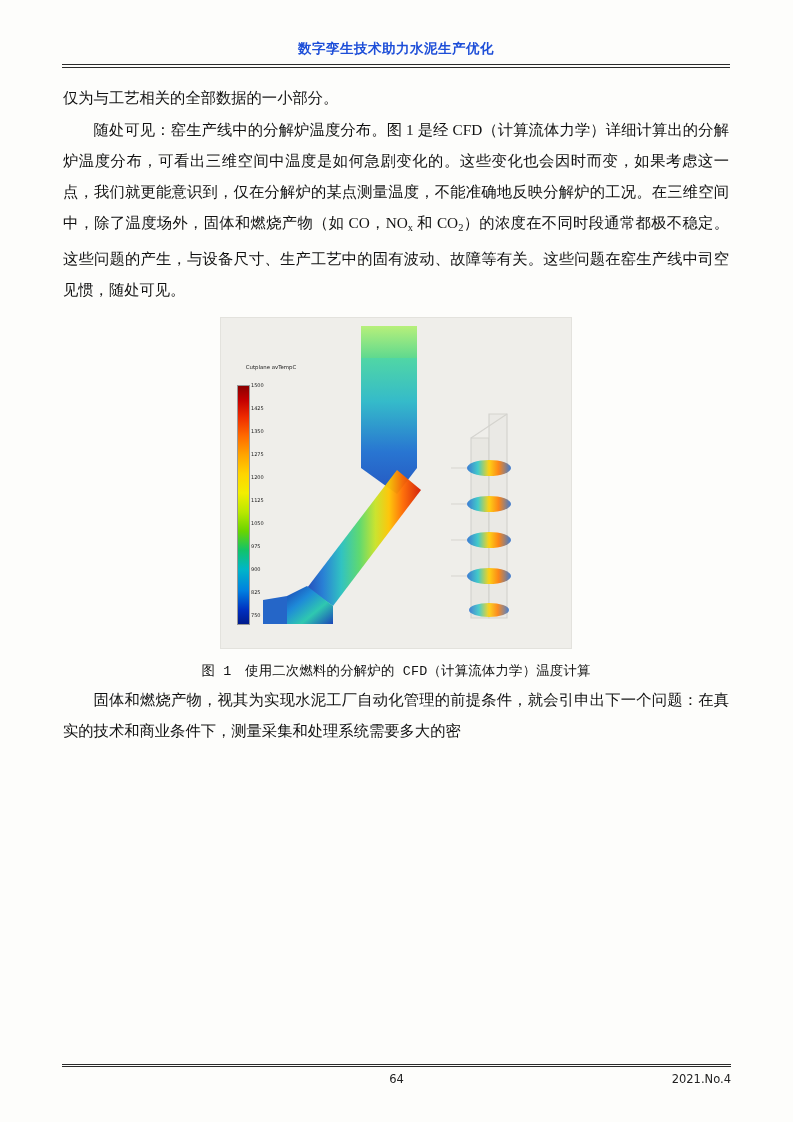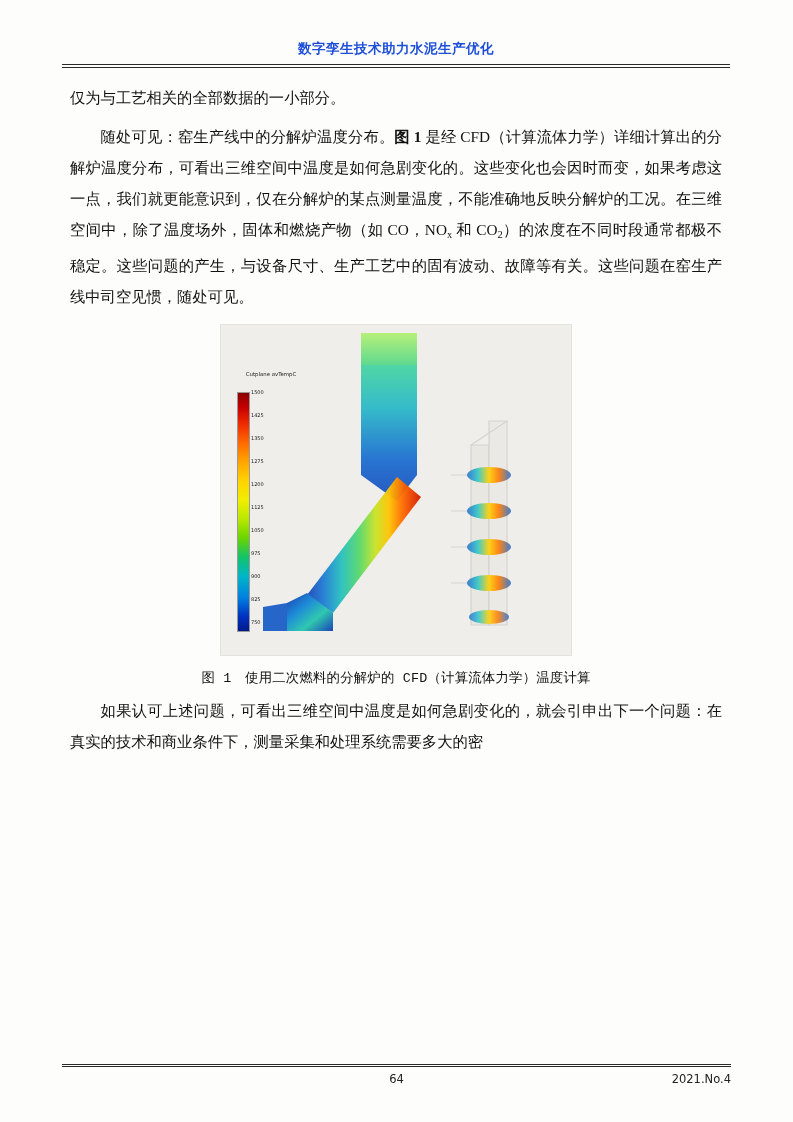--- a/index.html
+++ b/index.html
@@ -43,27 +43,27 @@
     margin-bottom: 14px;
   }
   .body-text {
     font-size: 15.3px;
     line-height: 31px;
     color: #111;
     text-align: justify;
     text-justify: inter-ideograph;
   }
   .body-text p {
-    margin: 8px;
+    margin: 1px;
   }
   .indent {
     text-indent: 2em;
   }
   .bold {
-    font-weight: bold;
+    font-weight: normal;
   }
   sub {
     font-size: 0.68em;
     vertical-align: -0.25em;
   }
   .figure {
     margin: 12px 0 0 0;
     text-align: center;
   }
   .figure-box {
@@ -266,21 +266,21 @@
             <div class="cfd-tick" style="top:216px;">825</div>
             <div class="cfd-tick" style="top:239px;">750</div>
           </div>
         </div>
 
       </div>
       <div class="figure-caption">图 1　使用二次燃料的分解炉的 CFD（计算流体力学）温度计算</div>
     </div>
 
     <div class="body-text">
-      <p class="indent"><span>如果认可上述问题，可看出三维空间中温度是如何急剧变化的，就会引申出下一个问题：在真实的技术和商业条件下，测量采集和处理系统需要多大的密</span></p>
+      <p class="indent"><span>固体和燃烧产物，视其为实现水泥工厂自动化管理的前提条件，就会引申出下一个问题：在真实的技术和商业条件下，测量采集和处理系统需要多大的密</span></p>
     </div>
 
   </div>
 
   <div class="footer">
     <div class="footer-rule"></div>
     <div class="footer-rule2"></div>
     <div style="position:relative;">
       <div class="footer-page">64</div>
       <div class="footer-row">

